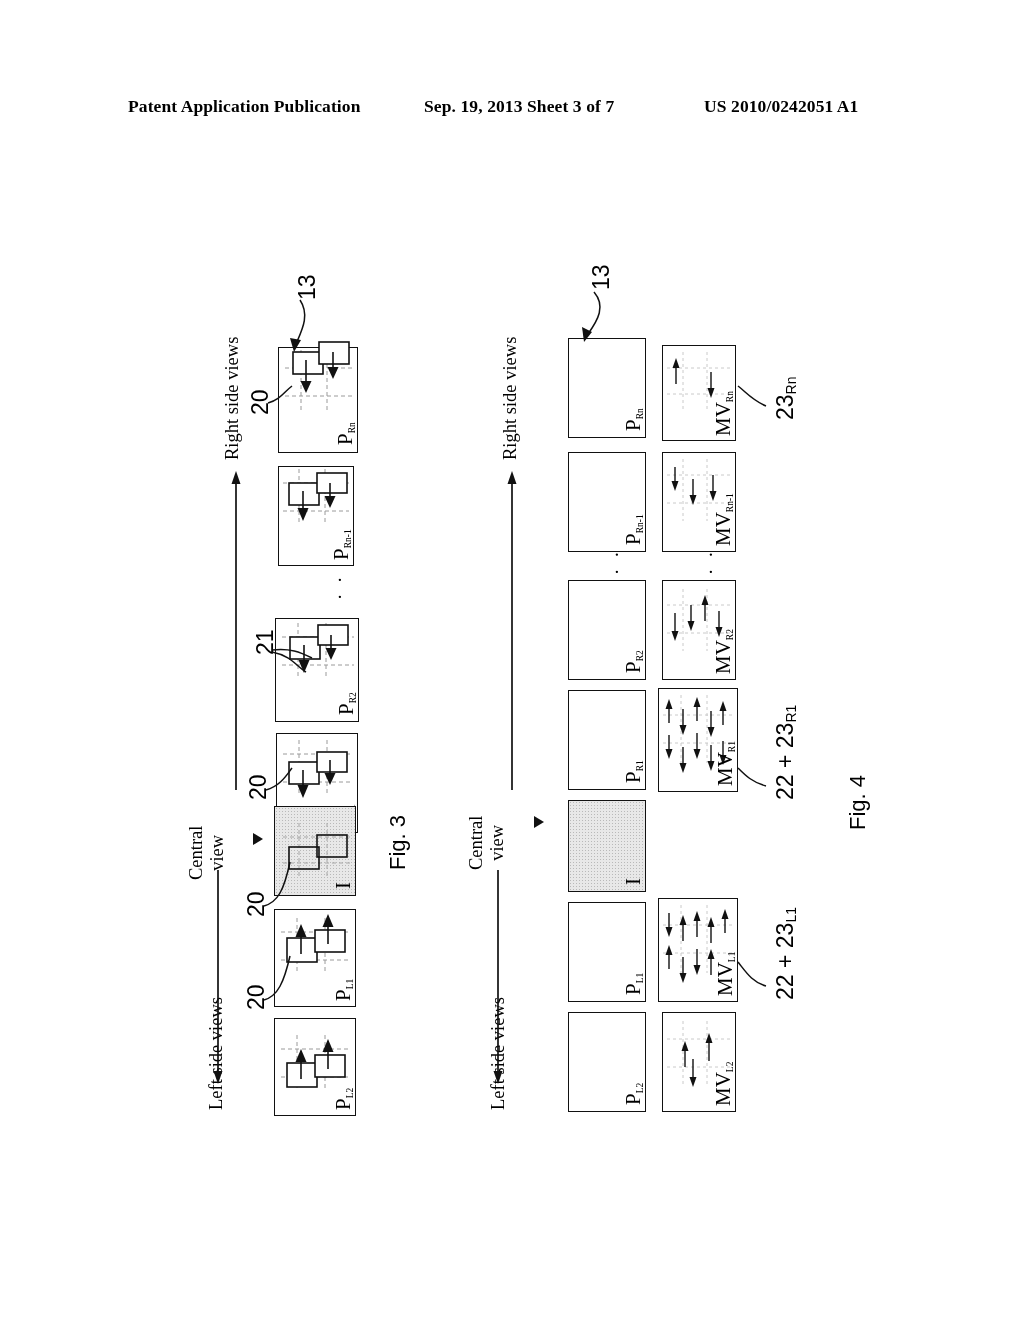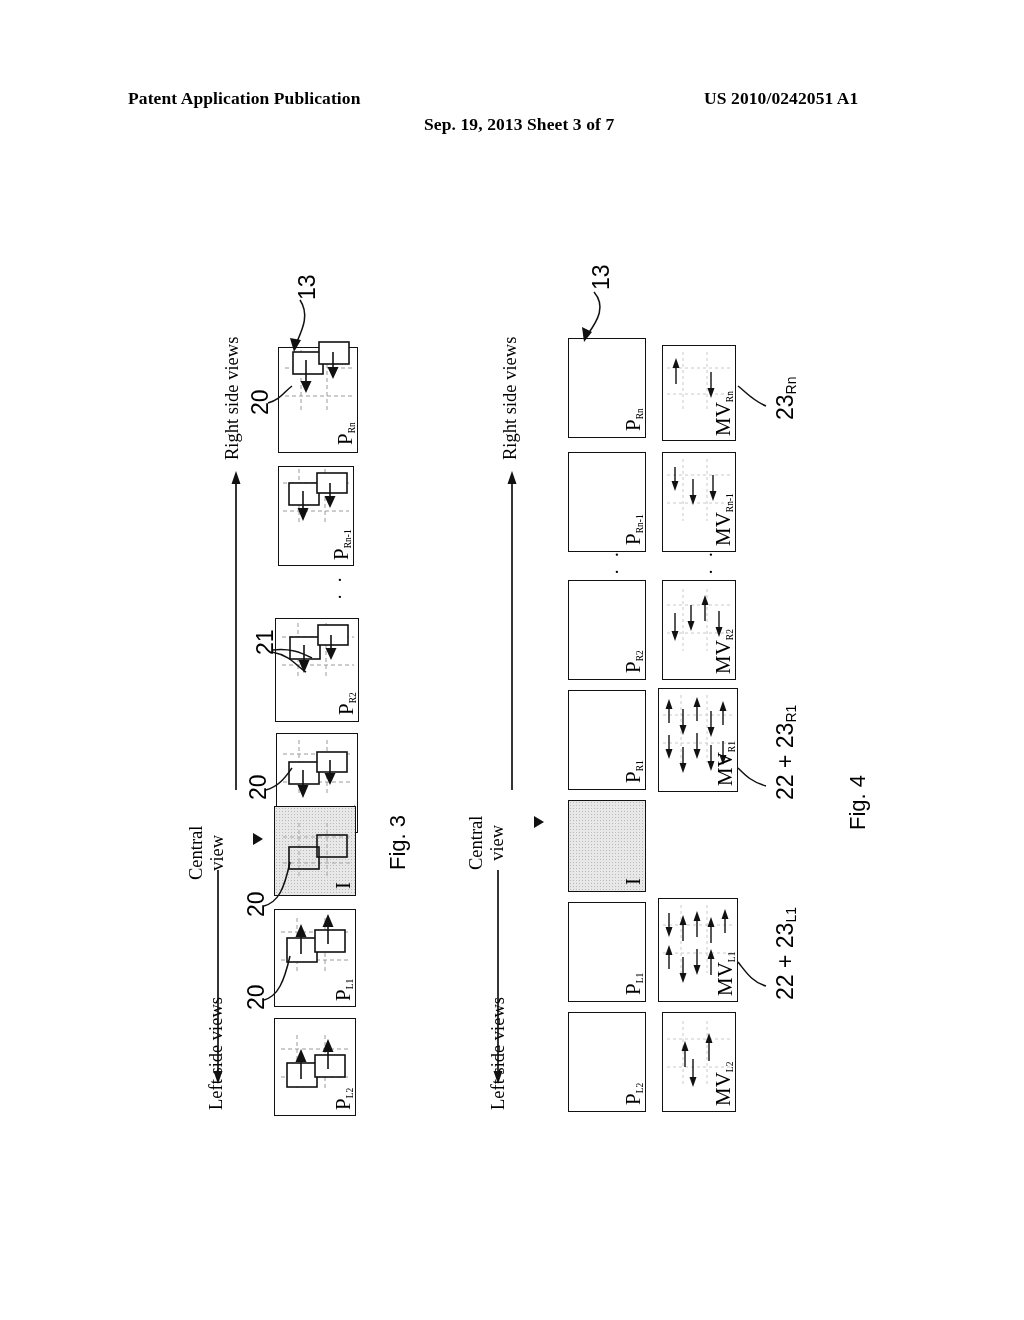--- a/index.html
+++ b/index.html
@@ -1,24 +1,24 @@
 <!DOCTYPE html>
 <html><head>
 <meta charset="utf-8">
 <style>
   html,body{margin:0;padding:0;background:#fff;}
   body{width:1024px;height:1320px;position:relative;
        font-family:"Liberation Serif",serif;color:#000;overflow:hidden;}
 
   
-  #hdr{position:absolute;left:0;top:88px;width:1024px;height:28px;}
+  #hdr{position:absolute;left:0;top:96px;width:1024px;height:28px;}
   #hdr .h{position:absolute;font-family:"Liberation Serif",serif;
           font-weight:bold;font-size:17.5px;white-space:nowrap;letter-spacing:.1px;}
   #hdr .h1{left:128px;top:0;}
-  #hdr .h2{left:424px;top:0;margin-top:26px;}
+  #hdr .h2{left:424px;top:0;}
   #hdr .h3{left:704px;top:0;}
 
   
   .fig{position:absolute;}
 
   
   .frame{position:absolute;box-sizing:border-box;border:1.6px solid #111;background:#fff;}
   .frame.shaded{background:#e8e8e8;
      background-image:radial-gradient(#b9b9b9 .6px,transparent .7px);
      background-size:3px 3px;}

